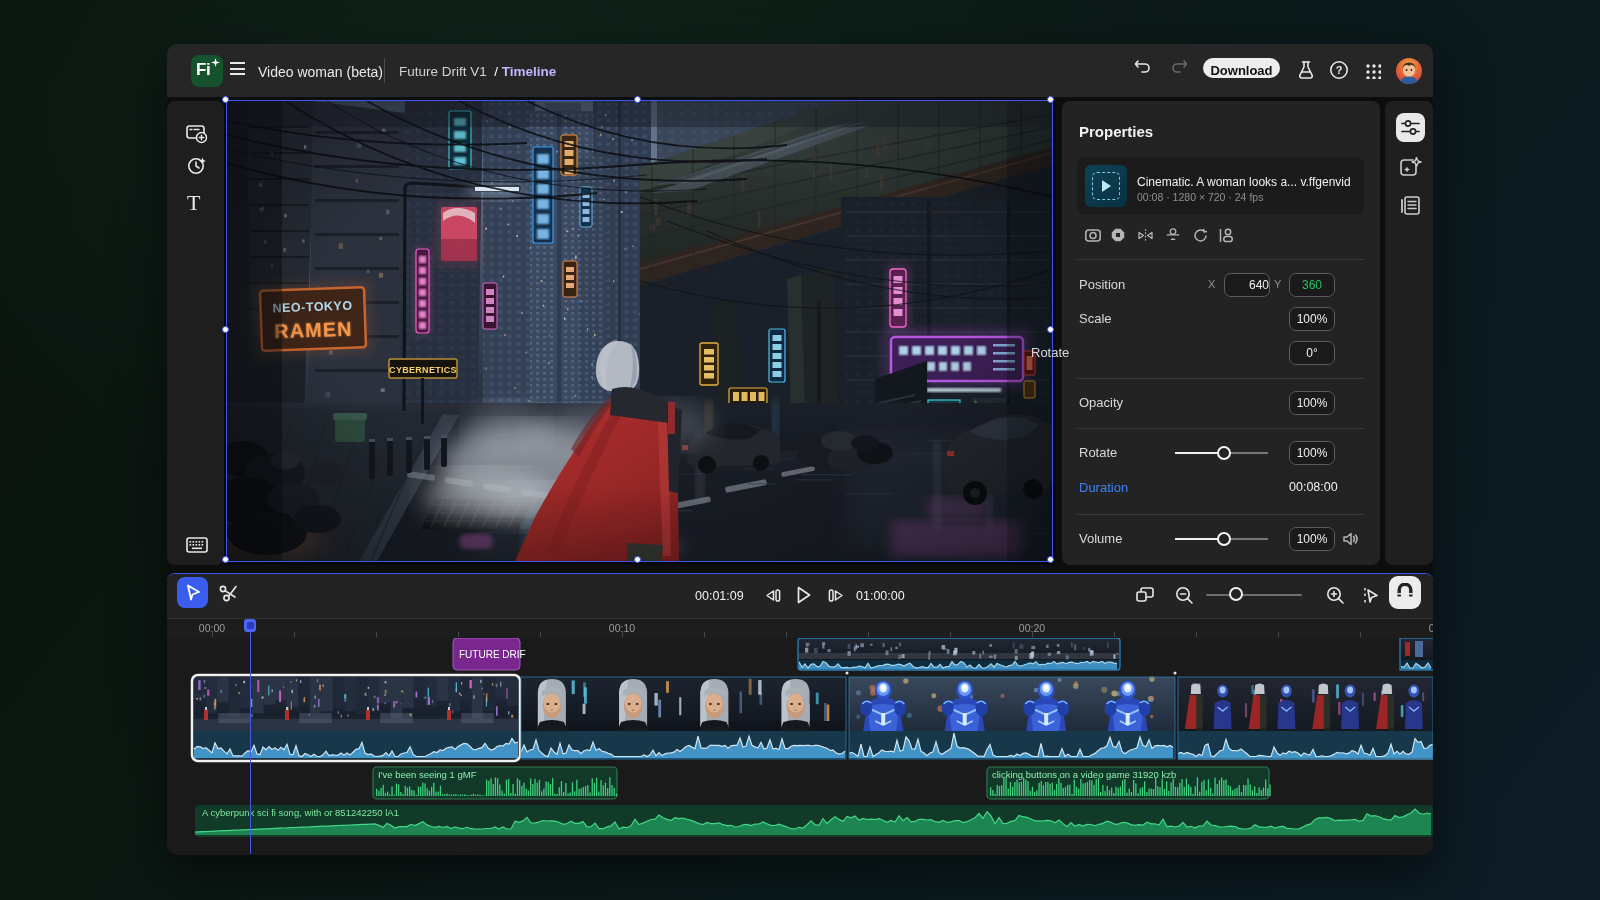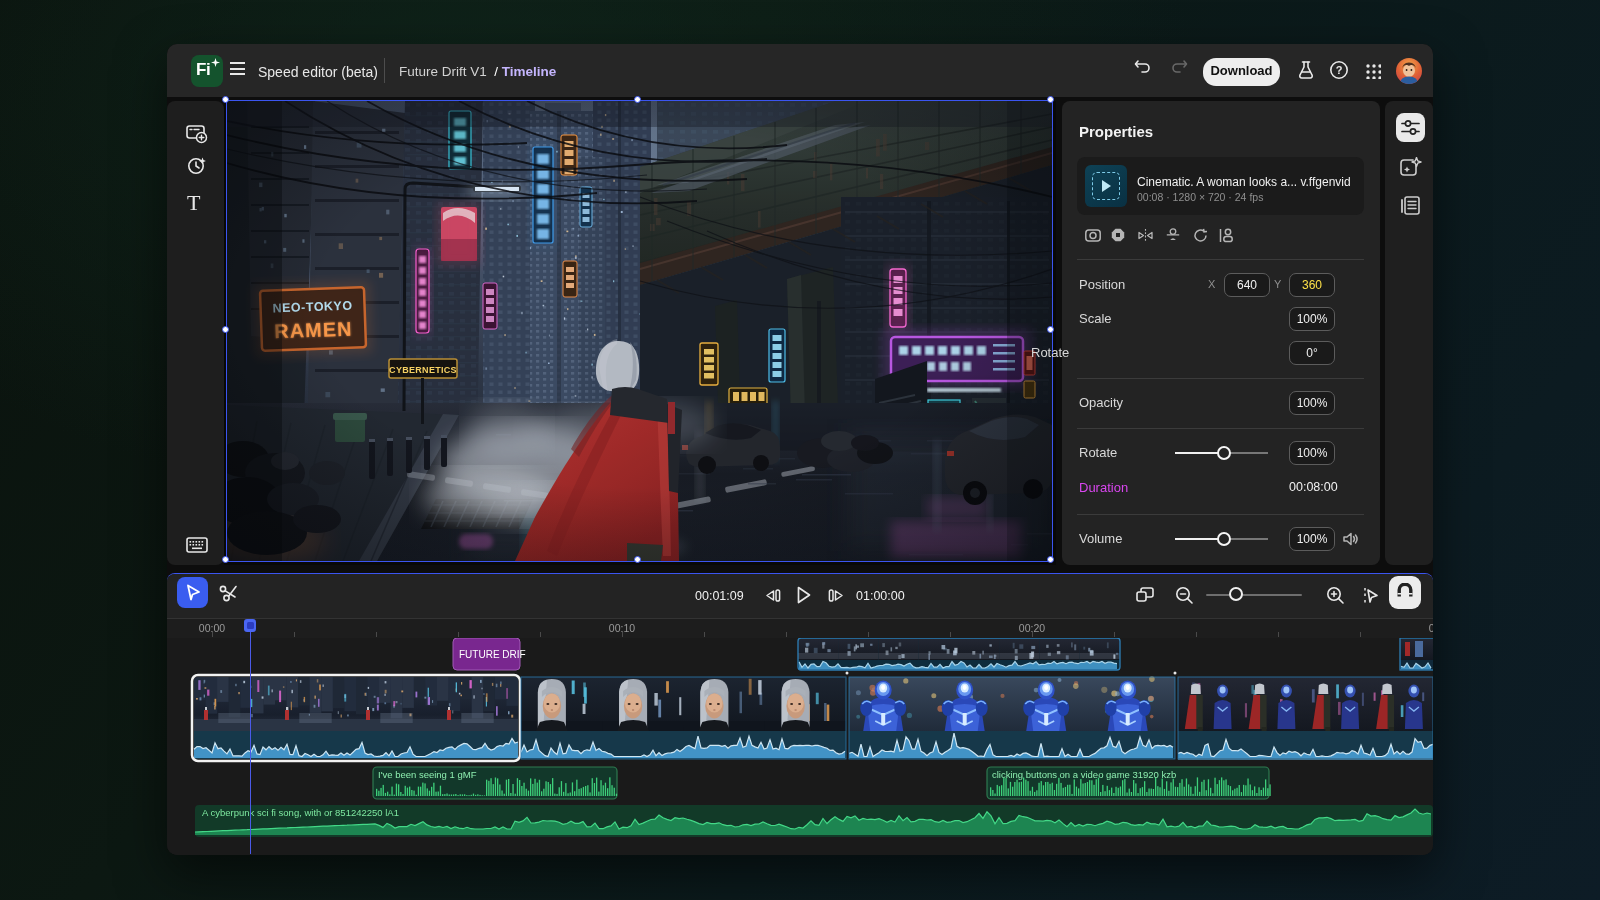--- a/index.html
+++ b/index.html
@@ -14,32 +14,32 @@
     <div class="abs" style="left:0;top:0;width:1266px;height:53px;background:#262626"></div>
     <div class="abs" style="left:24px;top:11px;width:32px;height:32px;background:#14532d;border-radius:8px">
       <div class="abs" style="left:5px;top:5px;color:#fff;font-size:17px;font-weight:bold;letter-spacing:-0.5px">Fi</div>
       <svg class="abs" style="left:20px;top:3px" width="9" height="9" viewBox="0 0 12 12">
         <path d="M6,0 L7.4,4.6 L12,6 L7.4,7.4 L6,12 L4.6,7.4 L0,6 L4.6,4.6 Z" fill="#fff"></path>
       </svg>
     </div>
     <div class="abs" style="left:63px;top:18px;width:15px;height:2px;background:#e8e8e8"></div>
     <div class="abs" style="left:63px;top:23.5px;width:15px;height:2px;background:#e8e8e8"></div>
     <div class="abs" style="left:63px;top:29px;width:15px;height:2px;background:#e8e8e8"></div>
-    <div class="abs txt" style="left:91px;top:20px;font-size:14px">Speed editor (beta)</div>
+    <div class="abs txt" style="left:91px;top:20px;font-size:14px">Video woman (beta)</div>
     <div class="abs" style="left:217px;top:14px;width:1px;height:25px;background:#4d4d4d"></div>
     <div class="abs" style="left:232px;top:20px;font-size:13.5px;color:#d2d2d2">Future Drift V1&nbsp; <span style="color:#fff">/</span> <b style="color:#c4b5fd">Timeline</b></div>
     <div class="abs" style="left:966px;top:13px"><svg width="20" height="20" viewBox="0 0 20 20" style="">
         <path d="M5,4 L2.5,7 L5,10" fill="none" stroke="#e8e8e8" stroke-width="1.6" stroke-linecap="round" stroke-linejoin="round"></path>
         <path d="M2.8,7 L12,7 a4,4 0 0 1 4,4 a4,4 0 0 1 -4,4 L9,15" fill="none" stroke="#e8e8e8" stroke-width="1.6" stroke-linecap="round" stroke-linejoin="round"></path>
       </svg></div>
     <div class="abs" style="left:1002px;top:13px"><svg width="20" height="20" viewBox="0 0 20 20" style="">
         <path d="M15,4 L17.5,7 L15,10" fill="none" stroke="#686868" stroke-width="1.6" stroke-linecap="round" stroke-linejoin="round"></path>
         <path d="M17.2,7 L8,7 a4,4 0 0 0 -4,4 a4,4 0 0 0 4,4 L11,15" fill="none" stroke="#686868" stroke-width="1.6" stroke-linecap="round" stroke-linejoin="round"></path>
       </svg></div>
-    <div class="abs" style="left:1036px;top:14px;width:77px;height:28px;background:#ededed;border-radius:13px;text-align:center;line-height:26px;font-size:13px;font-weight:bold;color:#111">Download</div>
+    <div class="abs" style="left:1036px;top:14px;width:77px;height:20px;background:#ededed;border-radius:13px;text-align:center;line-height:26px;font-size:13px;font-weight:bold;color:#111">Download</div>
     <div class="abs" style="left:1129px;top:15px"><svg width="20" height="22" viewBox="0 0 20 22" style="">
         <path d="M8,3 L8,8 L4,16 a2,2 0 0 0 1.8,3 L14.2,19 a2,2 0 0 0 1.8,-3 L12,8 L12,3" fill="none" stroke="#e8e8e8" stroke-width="1.6" stroke-linecap="round" stroke-linejoin="round"></path>
         <path d="M6.5,3 L13.5,3" fill="none" stroke="#e8e8e8" stroke-width="1.6" stroke-linecap="round" stroke-linejoin="round"></path>
         <path d="M6,13 L14,13" fill="none" stroke="#e8e8e8" stroke-width="1.6" stroke-linecap="round" stroke-linejoin="round"></path>
       </svg></div>
     <div class="abs" style="left:1162px;top:16px"><svg width="20" height="20" viewBox="0 0 20 20" style="">
         <circle cx="10" cy="10" r="8.2" fill="none" stroke="#e8e8e8" stroke-width="1.6" stroke-linecap="round" stroke-linejoin="round"></circle>
         <text x="10" y="14" font-family="Liberation Sans,sans-serif" font-size="11" font-weight="bold" fill="#e8e8e8" text-anchor="middle">?</text>
       </svg></div>
     <div class="abs" style="left:1198px;top:19px"><svg width="16" height="16" viewBox="0 0 16 16" style="">
@@ -701,37 +701,37 @@
         <path d="M10.6,0.8 L11,3.8 L14,3.4" fill="none" stroke="#b5b5b5" stroke-width="1.5"></path>
       </svg></div>
     <div class="abs" style="left:1052px;top:184px"><svg width="15" height="15" viewBox="0 0 15 15" style="">
         <path d="M1.5,1 V14" stroke="#b5b5b5" stroke-width="1.5"></path>
         <circle cx="9" cy="4" r="2.7" fill="none" stroke="#b5b5b5" stroke-width="1.5" stroke-linecap="round" stroke-linejoin="round"></circle>
         <rect x="4.8" y="8.6" width="8.4" height="5" rx="2.4" fill="none" stroke="#b5b5b5" stroke-width="1.5" stroke-linecap="round" stroke-linejoin="round"></rect>
       </svg></div>
     <div class="abs" style="left:910px;top:215px;width:287px;height:1px;background:#3b3b3b"></div>
     <div class="abs" style="left:912px;top:233px;font-size:13px;color:#d8d8d8">Position</div>
     <div class="abs" style="left:1041px;top:234px;font-size:11px;color:#8f8f8f">X</div>
-    <div class="abs" style="left:1057px;top:229px;width:46px;height:24px;background:#1a1a1a;border:1.2px solid #5c5c5c;border-radius:7px;text-align:center;line-height:22px;font-size:12px;color:#f0f0f0">640</div>
+    <div class="abs" style="left:1057px;top:229px;width:46px;height:24px;background:#1a1a1a;border:1.2px solid #5c5c5c;border-radius:7px;text-align:right;line-height:22px;font-size:12px;color:#f0f0f0">640</div>
     <div class="abs" style="left:1107px;top:234px;font-size:11px;color:#8f8f8f">Y</div>
-    <div class="abs" style="left:1122px;top:229px;width:46px;height:24px;background:#1a1a1a;border:1.2px solid #5c5c5c;border-radius:7px;text-align:center;line-height:22px;font-size:12px;color:#fde047">360</div>
+    <div class="abs" style="left:1122px;top:229px;width:46px;height:24px;background:#1a1a1a;border:1.2px solid #5c5c5c;border-radius:7px;text-align:center;line-height:22px;font-size:12px;color:#22c55e">360</div>
     <div class="abs" style="left:912px;top:267px;font-size:13px;color:#d8d8d8">Scale</div>
     <div class="abs" style="left:1122px;top:263px;width:46px;height:24px;background:#1a1a1a;border:1.2px solid #5c5c5c;border-radius:7px;text-align:center;line-height:22px;font-size:12px;color:#f0f0f0">100%</div>
     <div class="abs" style="left:864px;top:301px;font-size:13px;color:#d8d8d8">Rotate</div>
     <div class="abs" style="left:1122px;top:297px;width:46px;height:24px;background:#1a1a1a;border:1.2px solid #5c5c5c;border-radius:7px;text-align:center;line-height:22px;font-size:12px;color:#f0f0f0">0°</div>
     <div class="abs" style="left:910px;top:334px;width:287px;height:1px;background:#3b3b3b"></div>
     <div class="abs" style="left:912px;top:351px;font-size:13px;color:#d8d8d8">Opacity</div>
     <div class="abs" style="left:1122px;top:347px;width:46px;height:24px;background:#1a1a1a;border:1.2px solid #5c5c5c;border-radius:7px;text-align:center;line-height:22px;font-size:12px;color:#f0f0f0">100%</div>
     <div class="abs" style="left:910px;top:384px;width:287px;height:1px;background:#3b3b3b"></div>
     <div class="abs" style="left:912px;top:401px;font-size:13px;color:#d8d8d8">Rotate</div>
     <div class="abs" style="left:1008px;top:408px;width:93px;height:2px;background:#777"></div>
     <div class="abs" style="left:1008px;top:408px;width:49px;height:2px;background:#f0f0f0"></div>
     <div class="abs" style="left:1050px;top:402px;width:14px;height:14px;border-radius:50%;background:#232323;border:2.5px solid #f5f5f5"></div>
     <div class="abs" style="left:1122px;top:397px;width:46px;height:24px;background:#1a1a1a;border:1.2px solid #5c5c5c;border-radius:7px;text-align:center;line-height:22px;font-size:12px;color:#f0f0f0">100%</div>
-    <div class="abs" style="left:912px;top:436px;font-size:13px;color:#d946ef">Duration</div>
+    <div class="abs" style="left:912px;top:436px;font-size:13px;color:#3b82f6">Duration</div>
     <div class="abs" style="left:1122px;top:436px;width:46px;text-align:center;font-size:12.5px;color:#f0f0f0">00:08:00</div>
     <div class="abs" style="left:910px;top:470px;width:287px;height:1px;background:#3b3b3b"></div>
     <div class="abs" style="left:912px;top:487px;font-size:13px;color:#d8d8d8">Volume</div>
     <div class="abs" style="left:1008px;top:494px;width:93px;height:2px;background:#777"></div>
     <div class="abs" style="left:1008px;top:494px;width:49px;height:2px;background:#f0f0f0"></div>
     <div class="abs" style="left:1050px;top:488px;width:14px;height:14px;border-radius:50%;background:#232323;border:2.5px solid #f5f5f5"></div>
     <div class="abs" style="left:1122px;top:483px;width:46px;height:24px;background:#1a1a1a;border:1.2px solid #5c5c5c;border-radius:7px;text-align:center;line-height:22px;font-size:12px;color:#f0f0f0">100%</div>
     <div class="abs" style="left:1176px;top:488px"><svg width="15" height="14" viewBox="0 0 15 14" style="">
         <path d="M1,5 h3 l4,-3.5 v11 l-4,-3.5 h-3 Z" fill="none" stroke="#b5b5b5" stroke-width="1.5" stroke-linecap="round" stroke-linejoin="round"></path>
         <path d="M10.5,4.5 a4,4 0 0 1 0,5" fill="none" stroke="#b5b5b5" stroke-width="1.5" stroke-linecap="round" stroke-linejoin="round"></path>

